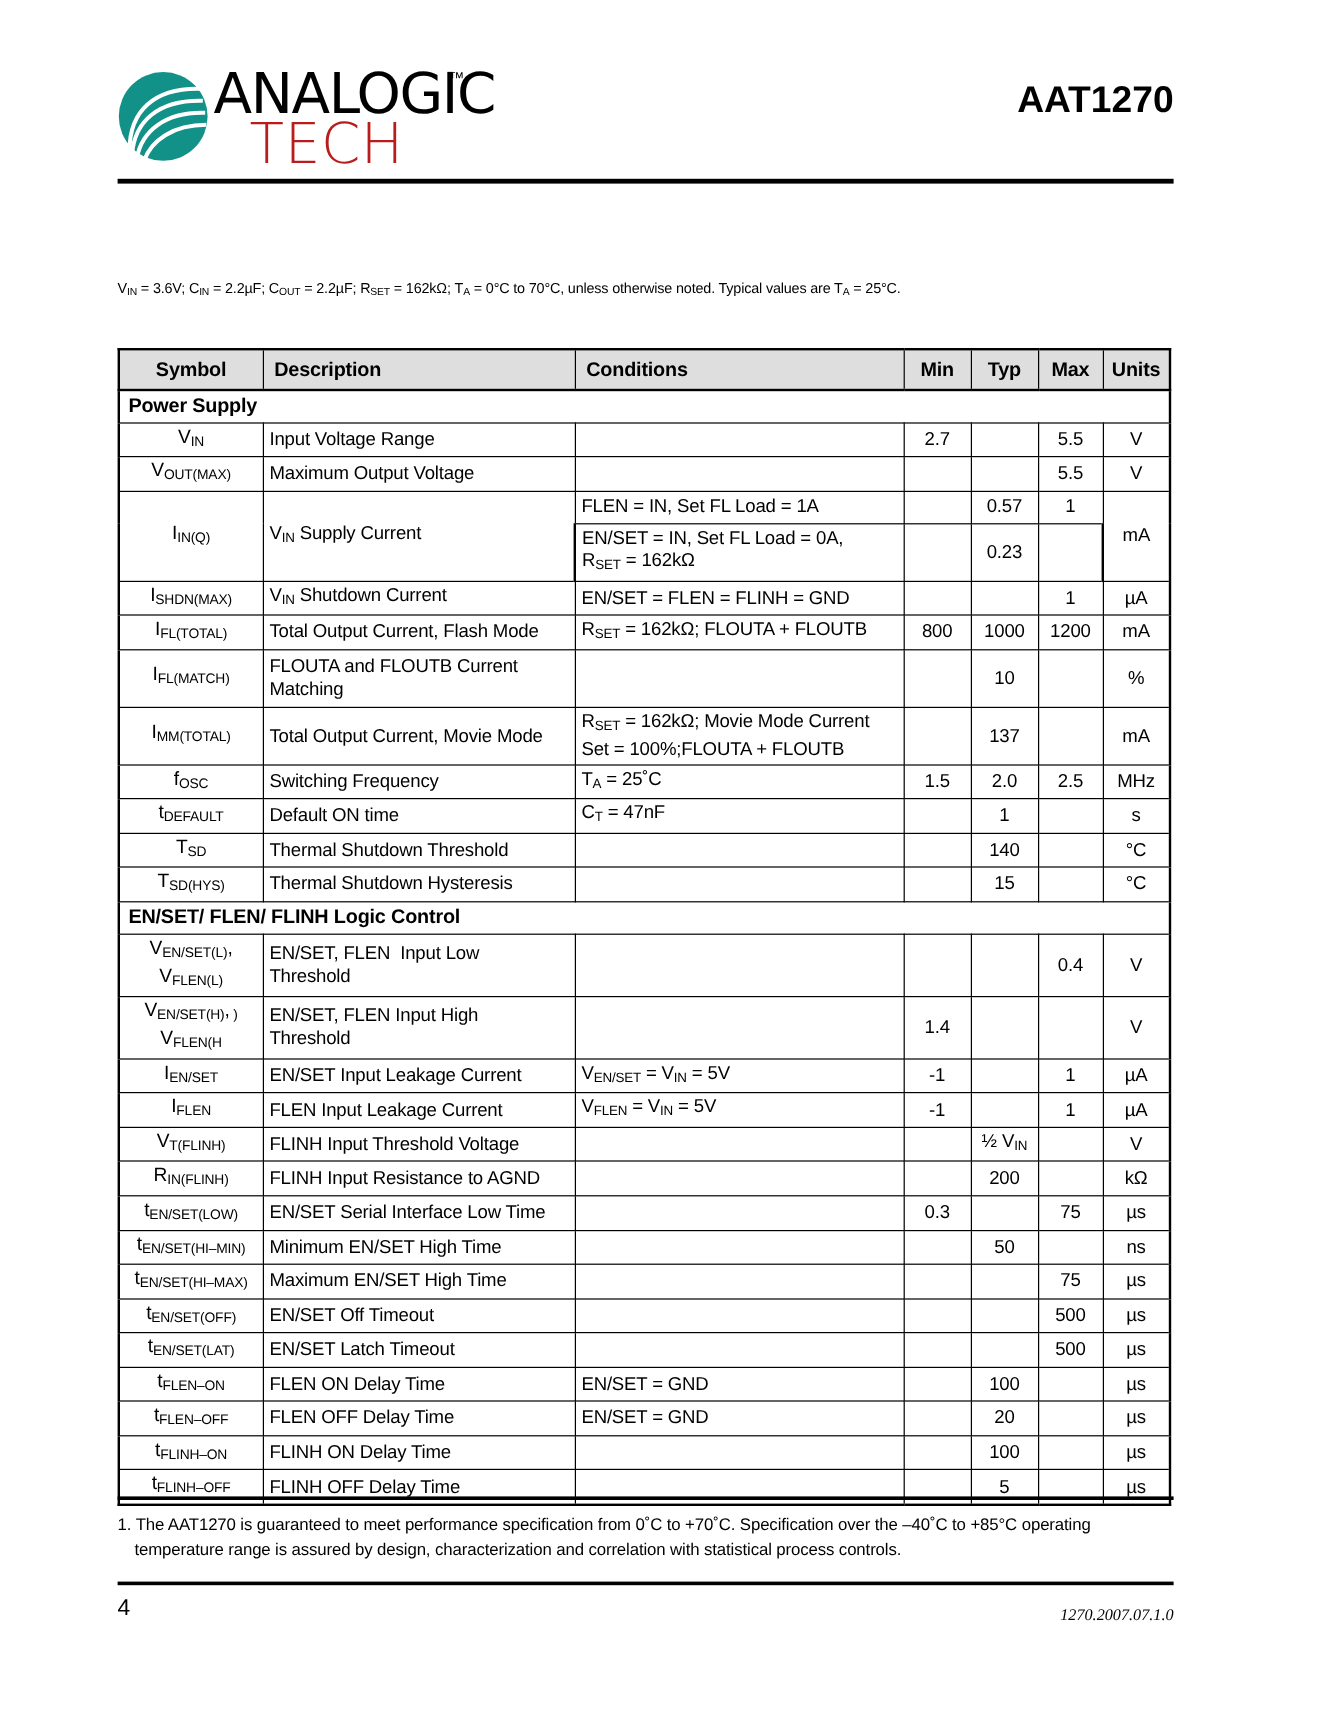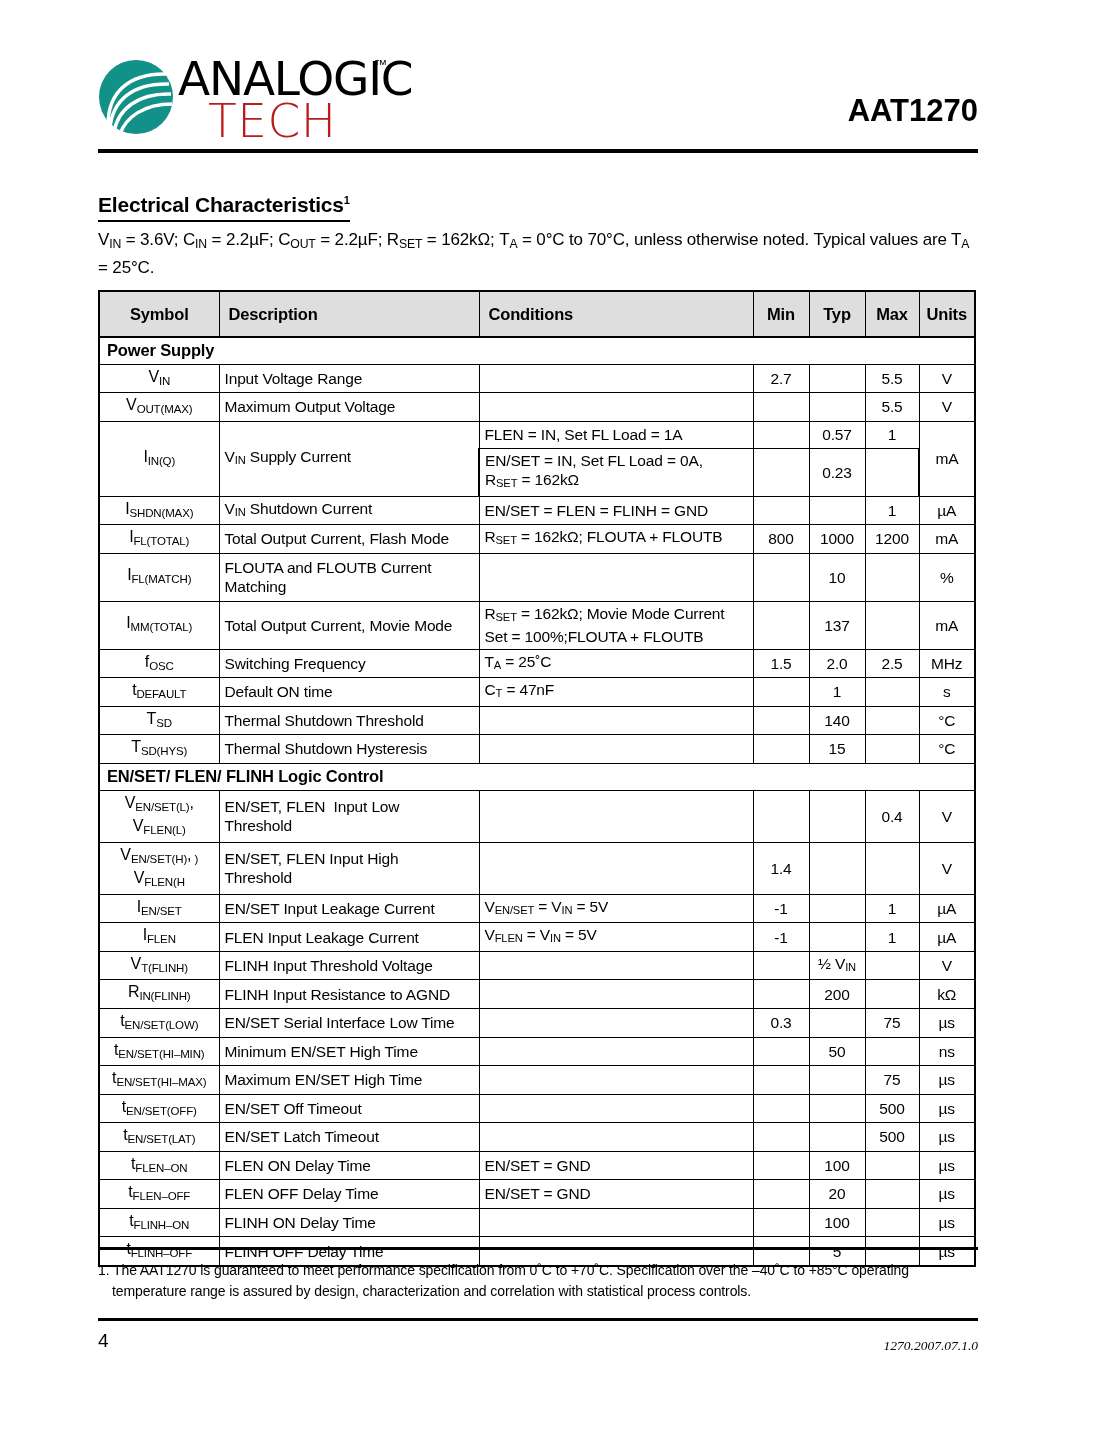--- a/index.html
+++ b/index.html
@@ -28,42 +28,42 @@
   .logo-tm { position:absolute; left:196px; top:4px; font-size:13px; font-family:"Liberation Sans",sans-serif; }
   .logo-tech {
     position:absolute; left:30px; top:44px;
     font-size:47px; font-weight:300; letter-spacing:0.5px;
     font-family:"DejaVu Sans", sans-serif;
     color:#b91c1c; line-height:1;
   }
   .part-no {
     position:absolute; right:0px; top:20px;
     font-size:31px; font-weight:bold; letter-spacing:0px;
-    text-align:left; white-space:nowrap;margin-top:28px;
+    text-align:left; white-space:nowrap;
   }
   .part-sub {
     position:absolute; right:0px; top:63px;
     font-size:20.5px; font-weight:bold; letter-spacing:-0.1px;
     text-align:right; white-space:nowrap;
   }
   .rule-top { position:absolute; left:98px; top:149px; width:880px; height:4px; background:#000; }
 
   
   .sec-title {
     position:absolute; left:98px; top:193px;
     font-size:21px; font-weight:bold; letter-spacing:-0.2px;
     padding-bottom:3px;
     border-bottom:2.5px solid #000;
     display:inline-block;
   }
   .sec-title sup { font-size:11px; font-weight:bold; vertical-align:super; }
 
   .cond-text {
     position:absolute; left:98px; top:228px; width:882px;
-    font-size:17px; line-height:24px; letter-spacing:-0.15px;
+    font-size:12px; line-height:24px; letter-spacing:-0.15px;
   }
   sub { font-size:0.72em; vertical-align:-0.22em; }
 
   
   .tbl-wrap { position:absolute; left:98px; top:290px; width:876px; }
   table.spec {
     border-collapse:collapse;
     width:876px;
     table-layout:fixed;
     font-size:15.5px;
@@ -72,21 +72,21 @@
     border:1px solid #000;
     padding:2px 5px;
     vertical-align:middle;
     line-height:19px;
     letter-spacing:-0.15px;
   }
   table.spec thead th {
     background:#dedede;
     font-weight:bold;
     font-size:16.5px;
-    height:46px;
+    height:34px;
     border-bottom:2.5px solid #000;
     border-top:2.5px solid #000;
   }
   table.spec thead th.c-sym { text-align:center; }
   table.spec thead th.c-desc, table.spec thead th.c-cond { text-align:left; padding-left:9px;margin-left:28px; }
   table.spec thead th.c-num { text-align:center; }
 
   td.sym { text-align:center; white-space:nowrap; font-size:16px; }
   td.desc { text-align:left; padding-left:9px; }
   td.cond { text-align:left; padding-left:9px; }
@@ -144,23 +144,20 @@
         <div class="logo-analogic">ANALOGIC</div>
         <div class="logo-tm">™</div>
         <div class="logo-tech">TECH</div>
       </div>
     </div>
 
     <div class="part-no">AAT1270</div>
   </div>
   <div class="rule-top"></div>
 
-  <div class="sec-title">
-    <span>Electrical Characteristics</span><sup>1</sup>
-  </div>
 
   <div class="cond-text">
     V<sub>IN</sub> = 3.6V; C<sub>IN</sub> = 2.2µF; C<sub>OUT</sub> = 2.2µF; R<sub>SET</sub> = 162kΩ; T<sub>A</sub> = 0°C to 70°C, unless otherwise noted. Typical values are T<sub>A</sub> = 25°C.
   </div>
 
   <div class="tbl-wrap">
     <table class="spec">
       <colgroup>
         <col style="width:120px">
         <col style="width:260px">

